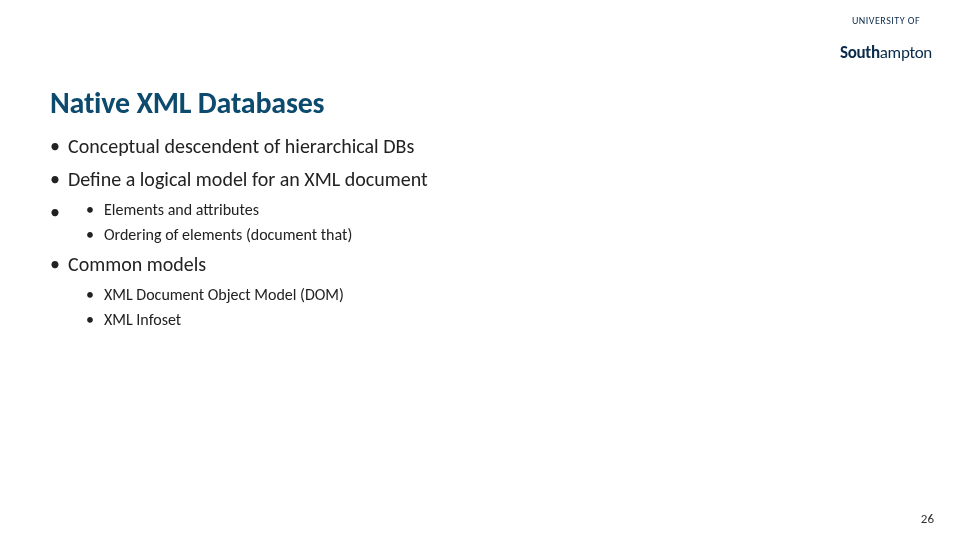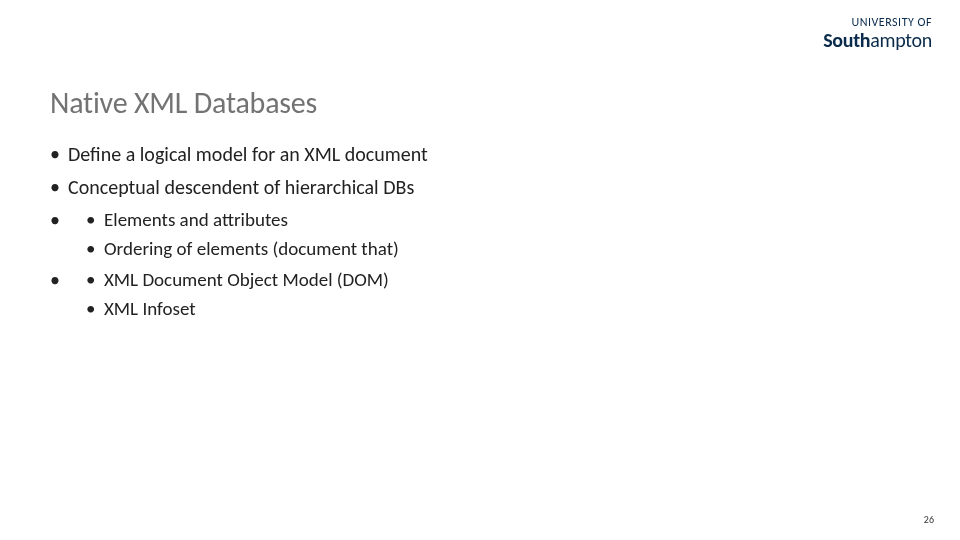--- a/index.html
+++ b/index.html
@@ -1,56 +1,57 @@
 <!DOCTYPE html>
 <html><head>
 <meta charset="utf-8">
 <style>
   * { margin: 0; padding: 0; box-sizing: border-box; }
   html, body { width: 960px; height: 540px; background: #fff; font-family: "Segoe UI", "Calibri", "Helvetica Neue", Arial, sans-serif; color: #222; position: relative; overflow: hidden; }
   .logo { position: absolute; top: 16px; right: 28px; text-align: left; line-height: 1; }
-  .logo-top { font-size: 12px; letter-spacing: 0.5px; color: #0a2b4c; text-align: right; margin-bottom: 2px; font-weight: 500; }
-  .logo-main { font-size: 20px; color: #0a2b4c; font-weight: 400; letter-spacing: -0.3px; }
+  .logo-top { font-size: 10px; letter-spacing: 0.5px; color: #0a2b4c; text-align: center; margin-bottom: 18px; font-weight: 500; }
+  .logo-main { font-size: 17px; color: #0a2b4c; font-weight: 400; letter-spacing: -0.3px; }
   .logo-main .bold { font-weight: 700; }
   .slide { padding: 84px 50px 0 50px; }
-  .title { font-size: 30px; font-weight: 400; color: #737373; margin-bottom: 20px; letter-spacing: -0.2px; }
+  .title { font-size: 30px; font-weight: 700; color: #0c4a6e; margin-bottom: 12px; letter-spacing: -0.2px; }
   ul.l1 { list-style: none; }
   ul.l1 > li { font-size: 20px; color: #222; margin-bottom: 6px; position: relative; padding-left: 18px; line-height: 1.35; }
   ul.l1 > li::before { content: "•"; position: absolute; left: 0; top: 0; color: #222; }
   ul.l2 { list-style: none; margin-top: 6px; margin-bottom: 6px; }
-  ul.l2 > li { font-size: 19px; color: #222; margin-bottom: 3px; position: relative; padding-left: 18px; margin-left: 18px; line-height: 1.35; }
+  ul.l2 > li { font-size: 16px; color: #222; margin-bottom: 3px; position: relative; padding-left: 18px; margin-left: 18px; line-height: 1.35; }
   ul.l2 > li::before { content: "•"; position: absolute; left: 0; top: 0; }
-  .pagenum { position: absolute; bottom: 14px; right: 26px; font-size: 10px; color: #333; }
+  .pagenum { position: absolute; bottom: 14px; right: 26px; font-size: 13px; color: #333; }
 </style>
 </head>
 <body>
 
 <div class="logo">
   <div class="logo-top">UNIVERSITY OF</div>
   <div class="logo-main">
     <span class="bold">South</span><span>ampton</span>
   </div>
 </div>
 
 <div class="slide">
   <h1 class="title">Native XML Databases</h1>
   <ul class="l1">
     <li>
-      <span>Define a logical model for an XML document</span>
+      <span>Conceptual descendent of hierarchical DBs</span>
     </li>
     <li>
-      <span>Conceptual descendent of hierarchical DBs</span>
+      <span>Define a logical model for an XML document</span>
     </li>
     <li>
       <ul class="l2">
         <li>Elements and attributes</li>
         <li>Ordering of elements (document that)</li>
       </ul>
     </li>
     <li>
+      <span>Common models</span>
       <ul class="l2">
         <li>XML Document Object Model (DOM)</li>
         <li>XML Infoset</li>
       </ul>
     </li>
   </ul>
 </div>
 
 <div class="pagenum">26</div>
 

